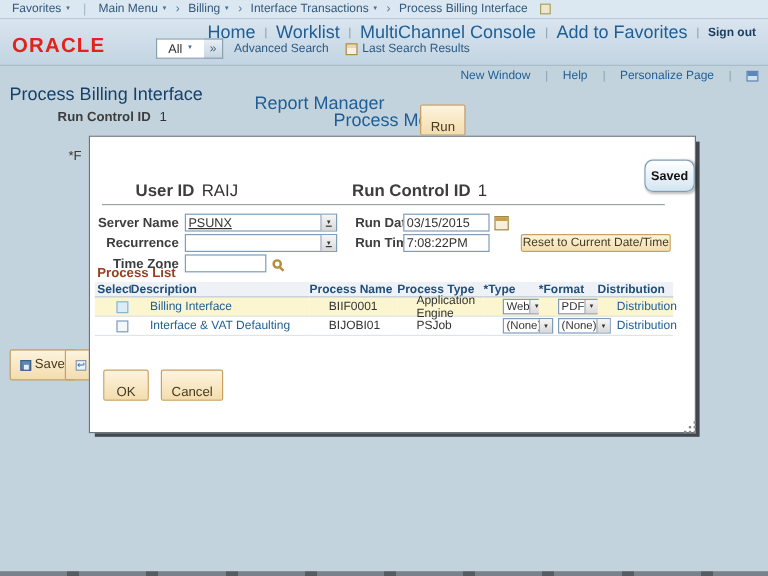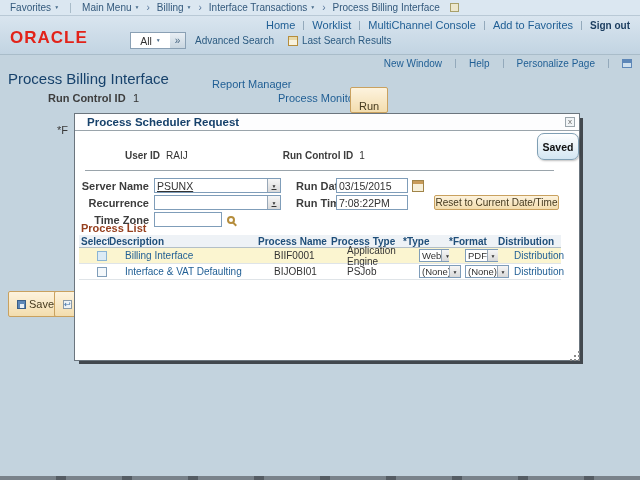--- a/index.html
+++ b/index.html
@@ -46,21 +46,21 @@
   .pagelinks { position:absolute; top:58px; right:8px; display:flex; align-items:center; gap:13px;
     font-size:10px; color:#1f5e94; }
   .pagelinks .sep { width:1px; height:9px; background:#93a9bb; }
   .win-icon { width:10px; height:9px; border:1px solid #5d87b8;
     background:linear-gradient(#5d87b8 0 3px, #cfe0ee 3px); }
 
   
   .pagetitle { position:absolute; left:8px; top:70px; font-size:15px; color:#16416b; }
   .runrow-label { position:absolute; left:48px; top:92px; font-size:11px; font-weight:bold; color:#3d3d3d; }
   .runrow-value { position:absolute; left:133px; top:92px; font-size:11px; color:#333; }
-  .link { color:#1f5e94; font-size:11px; cursor:pointer; }
+  .link { color:#1f5e94; font-size:15px; cursor:pointer; }
   .rpt-mgr { position:absolute; left:212px; top:78px; }
   .proc-mon { position:absolute; left:278px; top:92px; }
   .btn-tan { background:linear-gradient(#fdf3de,#f3ddae); border:1px solid #c9a15f;
     color:#453a1f; font-size:11px; font-family:"Liberation Sans",sans-serif;
     border-radius:2px; padding:12px 8px; height:16px; cursor:pointer; }
   .run-btn { position:absolute; left:350px; top:87px; }
   .occluded-frag { position:absolute; left:57px; top:124px; font-size:11px; color:#3a3a3a; }
 
   .save-btn { position:absolute; left:8px; top:291px; height:16px; display:flex; align-items:center; gap:3px; }
   .disk-icon { display:inline-block; width:9px; height:9px; background:#5d87b8; border:1px solid #3b5e86; position:relative; }
@@ -77,21 +77,21 @@
     border-bottom:1px solid #9aa4ab; background:#fdfdfe; display:flex; align-items:center;
     padding:0 4px 0 12px; }
   .dlg-title { font-size:11.5px; font-weight:600; color:#16416b; }
   .dlg-close { margin-left:auto; width:10px; height:10px; border:1px solid #9aa4ab; background:#f2f5f7;
     color:#666; font-size:8px; line-height:8px; text-align:center; cursor:pointer; }
   .saved-badge { position:absolute; right:0px; top:19px; width:42px; height:27px;
     border:1px solid #7f9fb4; border-radius:7px; background:linear-gradient(#ffffff,#d3e6f2);
     box-shadow:1px 1px 2px rgba(0,0,0,.25);
     display:flex; align-items:center; justify-content:center;
     font-size:10.5px; font-weight:bold; color:#111; }
-  .idrow { position:absolute; left:50px; top:36px; right:20px; display:flex; font-size:10px; color:#333; }
+  .idrow { position:absolute; left:38px; top:36px; right:20px; display:flex; font-size:14px; color:#333; }
   .lbl { font-weight:bold; color:#3d3d3d; }
   .idrow .gap1 { width:6px; } .idrow .gap2 { width:95px; }
   .dlg-sep { position:absolute; left:10px; right:25px; top:56px; height:1px; background:#9aa4ab; }
 
   .formrow { position:absolute; left:0; height:15px; display:flex; align-items:center; font-size:11px; }
   .frm-label { position:absolute; text-align:right; width:70px; left:4px; font-weight:bold; color:#3d3d3d; }
   .combo { position:absolute; left:79px; width:127px; height:15px; border:1px solid #7f9db9; background:#fff;
     display:flex; align-items:center; font-size:10.5px; color:#333;text-decoration:underline; }
   .combo .txt { flex:1; padding-left:2px; overflow:hidden; white-space:nowrap; }
   .dd { width:13px; align-self:stretch; border-left:1px solid #98a8b8;
@@ -213,24 +213,20 @@
   <div class="save-btn btn-tan">
     <span class="disk-icon"></span>
     <span>Save</span>
   </div>
   <div class="ret-btn btn-tan">
     <span class="ret-icon">↩</span>
     <span>Re</span>
   </div>
 
   <div class="dialog">
-    <div class="dlg-titlebar">
-      <span class="dlg-title">Process Scheduler Request</span>
-      <span class="dlg-close">x</span>
-    </div>
     <div class="saved-badge">Saved</div>
 
     <div class="idrow">
       <span class="lbl">User ID</span>
       <span class="gap1"></span>
       <span>RAIJ</span>
       <span class="gap2"></span>
       <span class="lbl">Run Control ID</span>
       <span class="gap1"></span>
       <span>1</span>
@@ -318,17 +314,21 @@
         <span class="combo-sm" style="width:44px">
           <span class="txt">(None)</span>
           <span class="dd">▼</span>
         </span>
       </div>
       <div class="g-cell">
           <span class="glink">Distribution</span>
         </div>
     </div>
 
+    <div class="okrow">
+      <button class="btn-tan">OK</button>
+      <button class="btn-tan">Cancel</button>
+    </div>
     <span class="grip"></span>
   </div>
 
   <div class="taskbar"></div>
 </div>
 
 </body></html>

